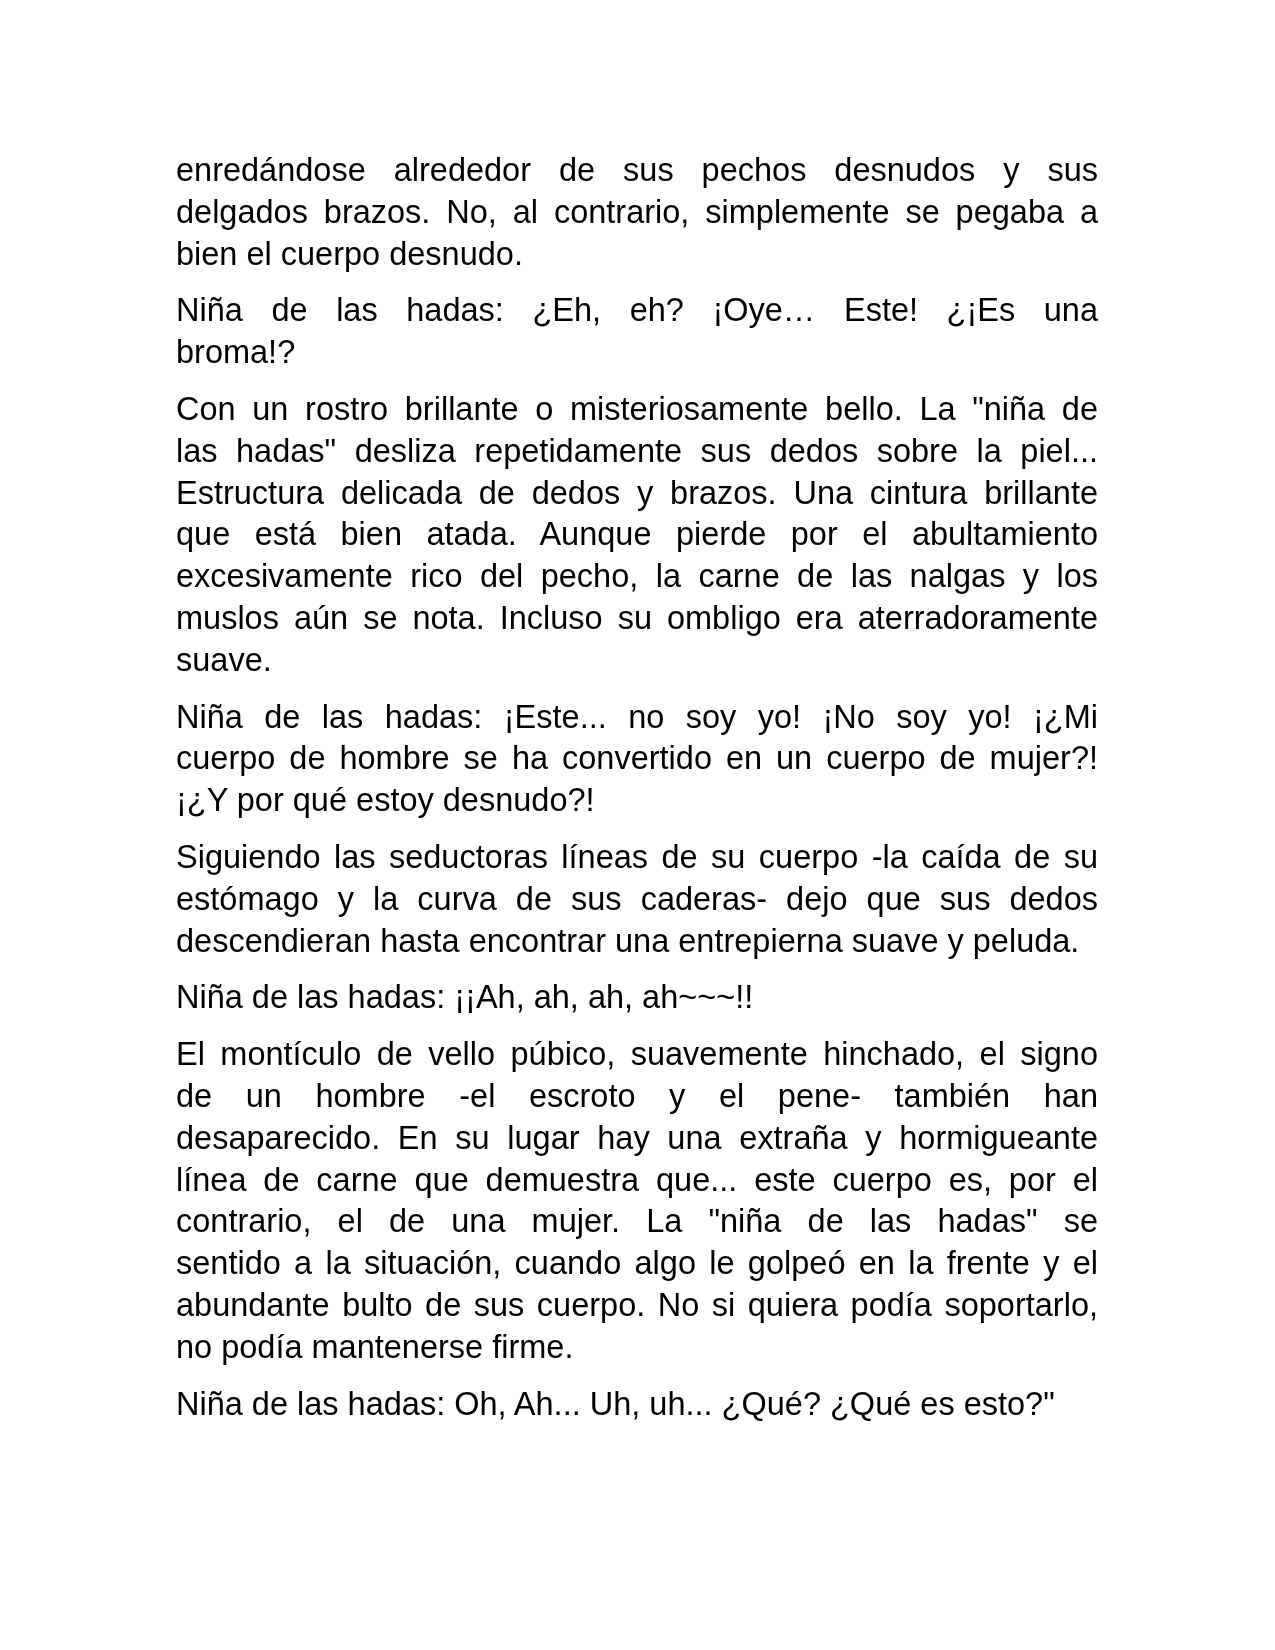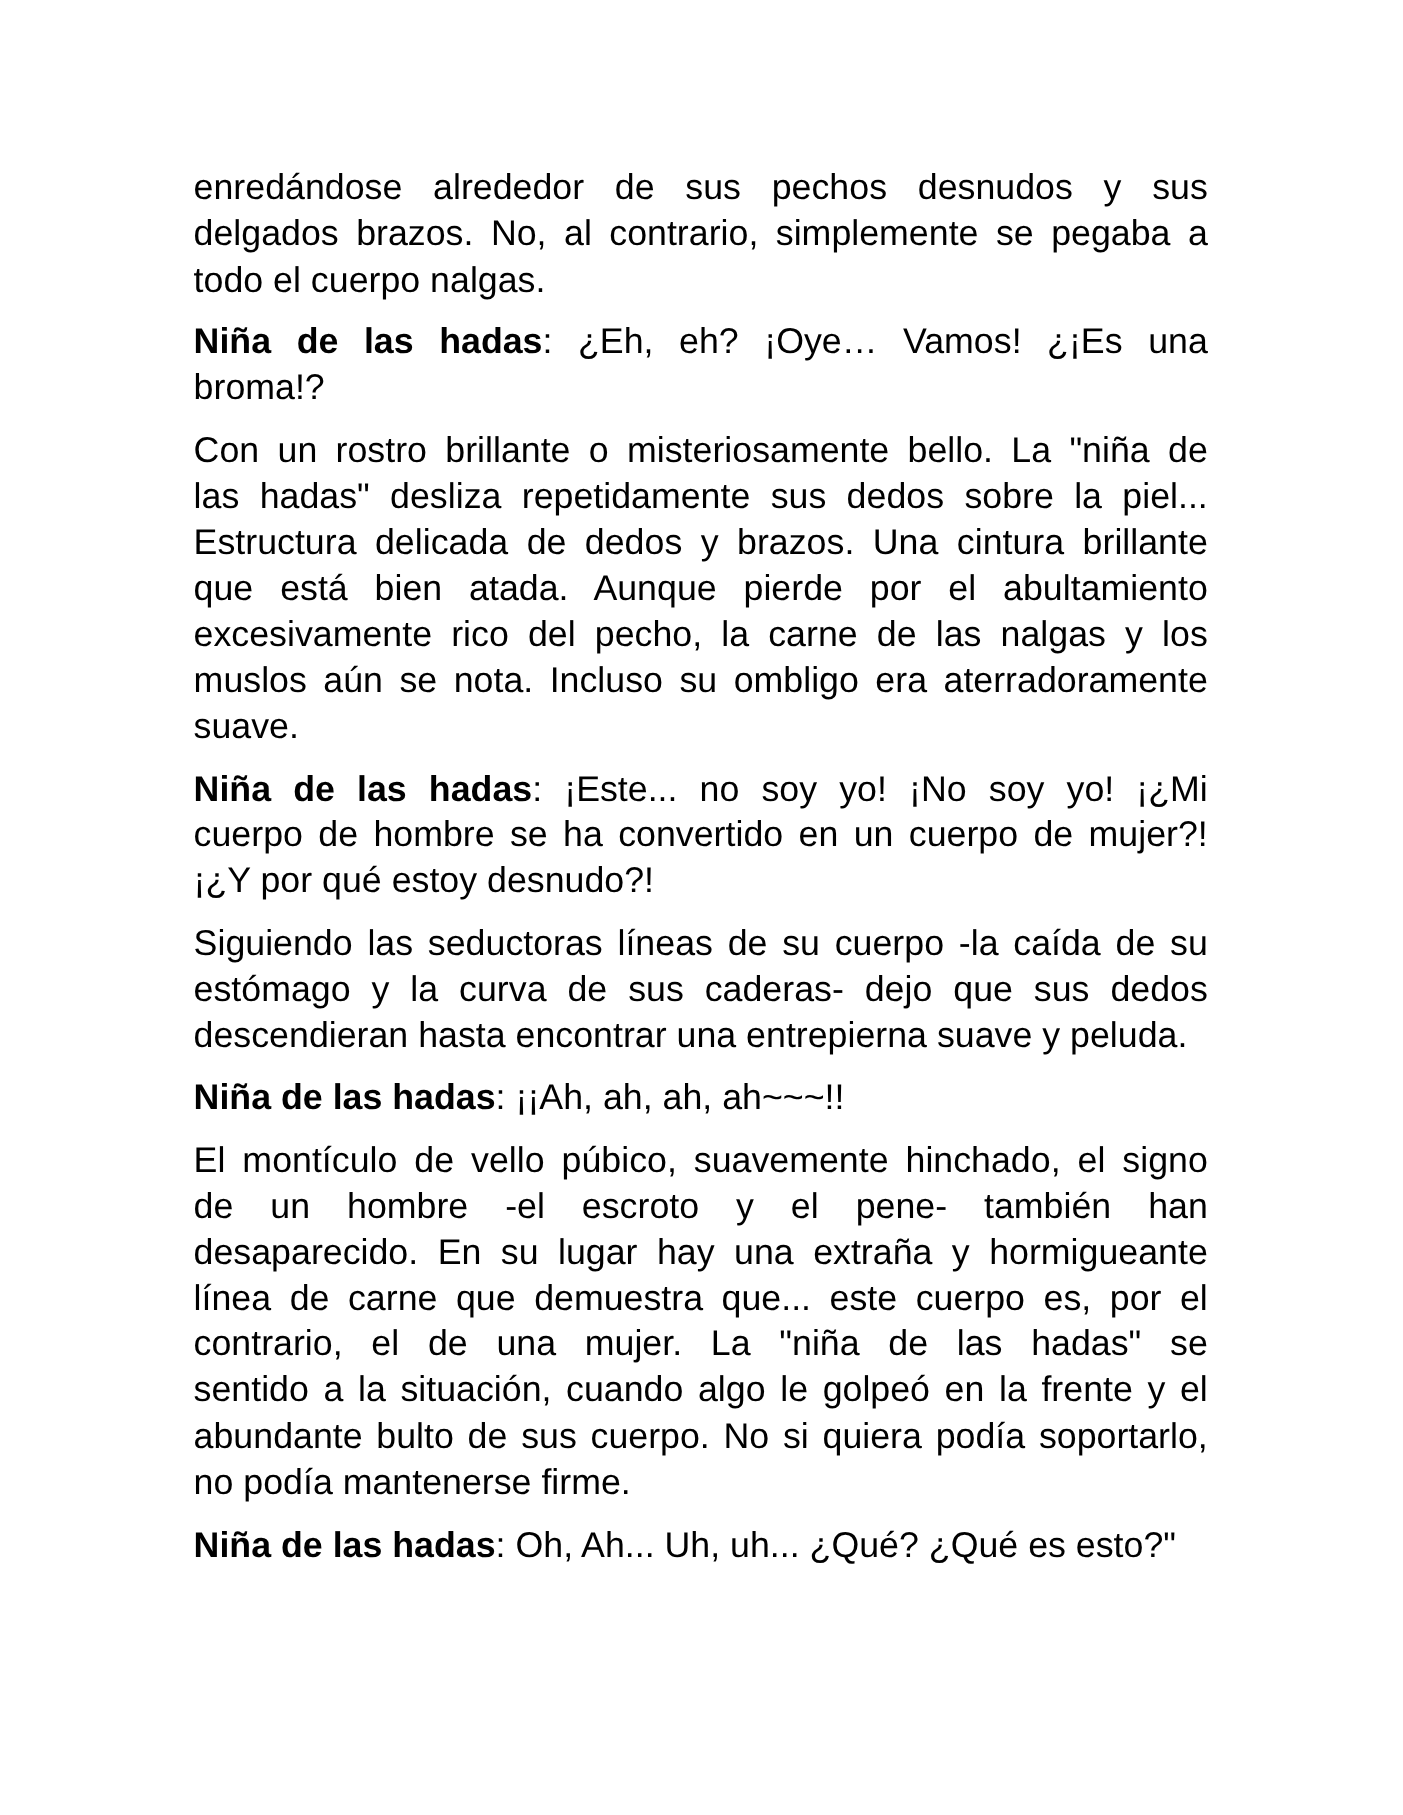--- a/index.html
+++ b/index.html
@@ -29,34 +29,34 @@
     margin: 0 0 15px 0;
   }
   .line {
     text-align: left;
   }
   .line.justified {
     text-align: justify;
     text-align-last: justify;
   }
   .speaker {
-    font-weight: 700;
+    font-weight: 400;
   }
 </style>
 </head>
 <body>
 
 <div class="page-content">
     <div class="paragraph">
       <div class="line justified"><span>enredándose alrededor de sus pechos desnudos y sus</span></div>
       <div class="line justified"><span>delgados brazos. No, al contrario, simplemente se pegaba a</span></div>
-      <div class="line"><span>todo el cuerpo nalgas.</span></div>
+      <div class="line"><span>bien el cuerpo desnudo.</span></div>
     </div>
     <div class="paragraph">
-      <div class="line justified"><span class="speaker">Niña de las hadas</span><span>: ¿Eh, eh? ¡Oye… Vamos! ¿¡Es una</span></div>
+      <div class="line justified"><span class="speaker">Niña de las hadas</span><span>: ¿Eh, eh? ¡Oye… Este! ¿¡Es una</span></div>
       <div class="line"><span>broma!?</span></div>
     </div>
     <div class="paragraph">
       <div class="line justified"><span>Con un rostro brillante o misteriosamente bello. La "niña de</span></div>
       <div class="line justified"><span>las hadas" desliza repetidamente sus dedos sobre la piel...</span></div>
       <div class="line justified"><span>Estructura delicada de dedos y brazos. Una cintura brillante</span></div>
       <div class="line justified"><span>que está bien atada. Aunque pierde por el abultamiento</span></div>
       <div class="line justified"><span>excesivamente rico del pecho, la carne de las nalgas y los</span></div>
       <div class="line justified"><span>muslos aún se nota. Incluso su ombligo era aterradoramente</span></div>
       <div class="line"><span>suave.</span></div>

